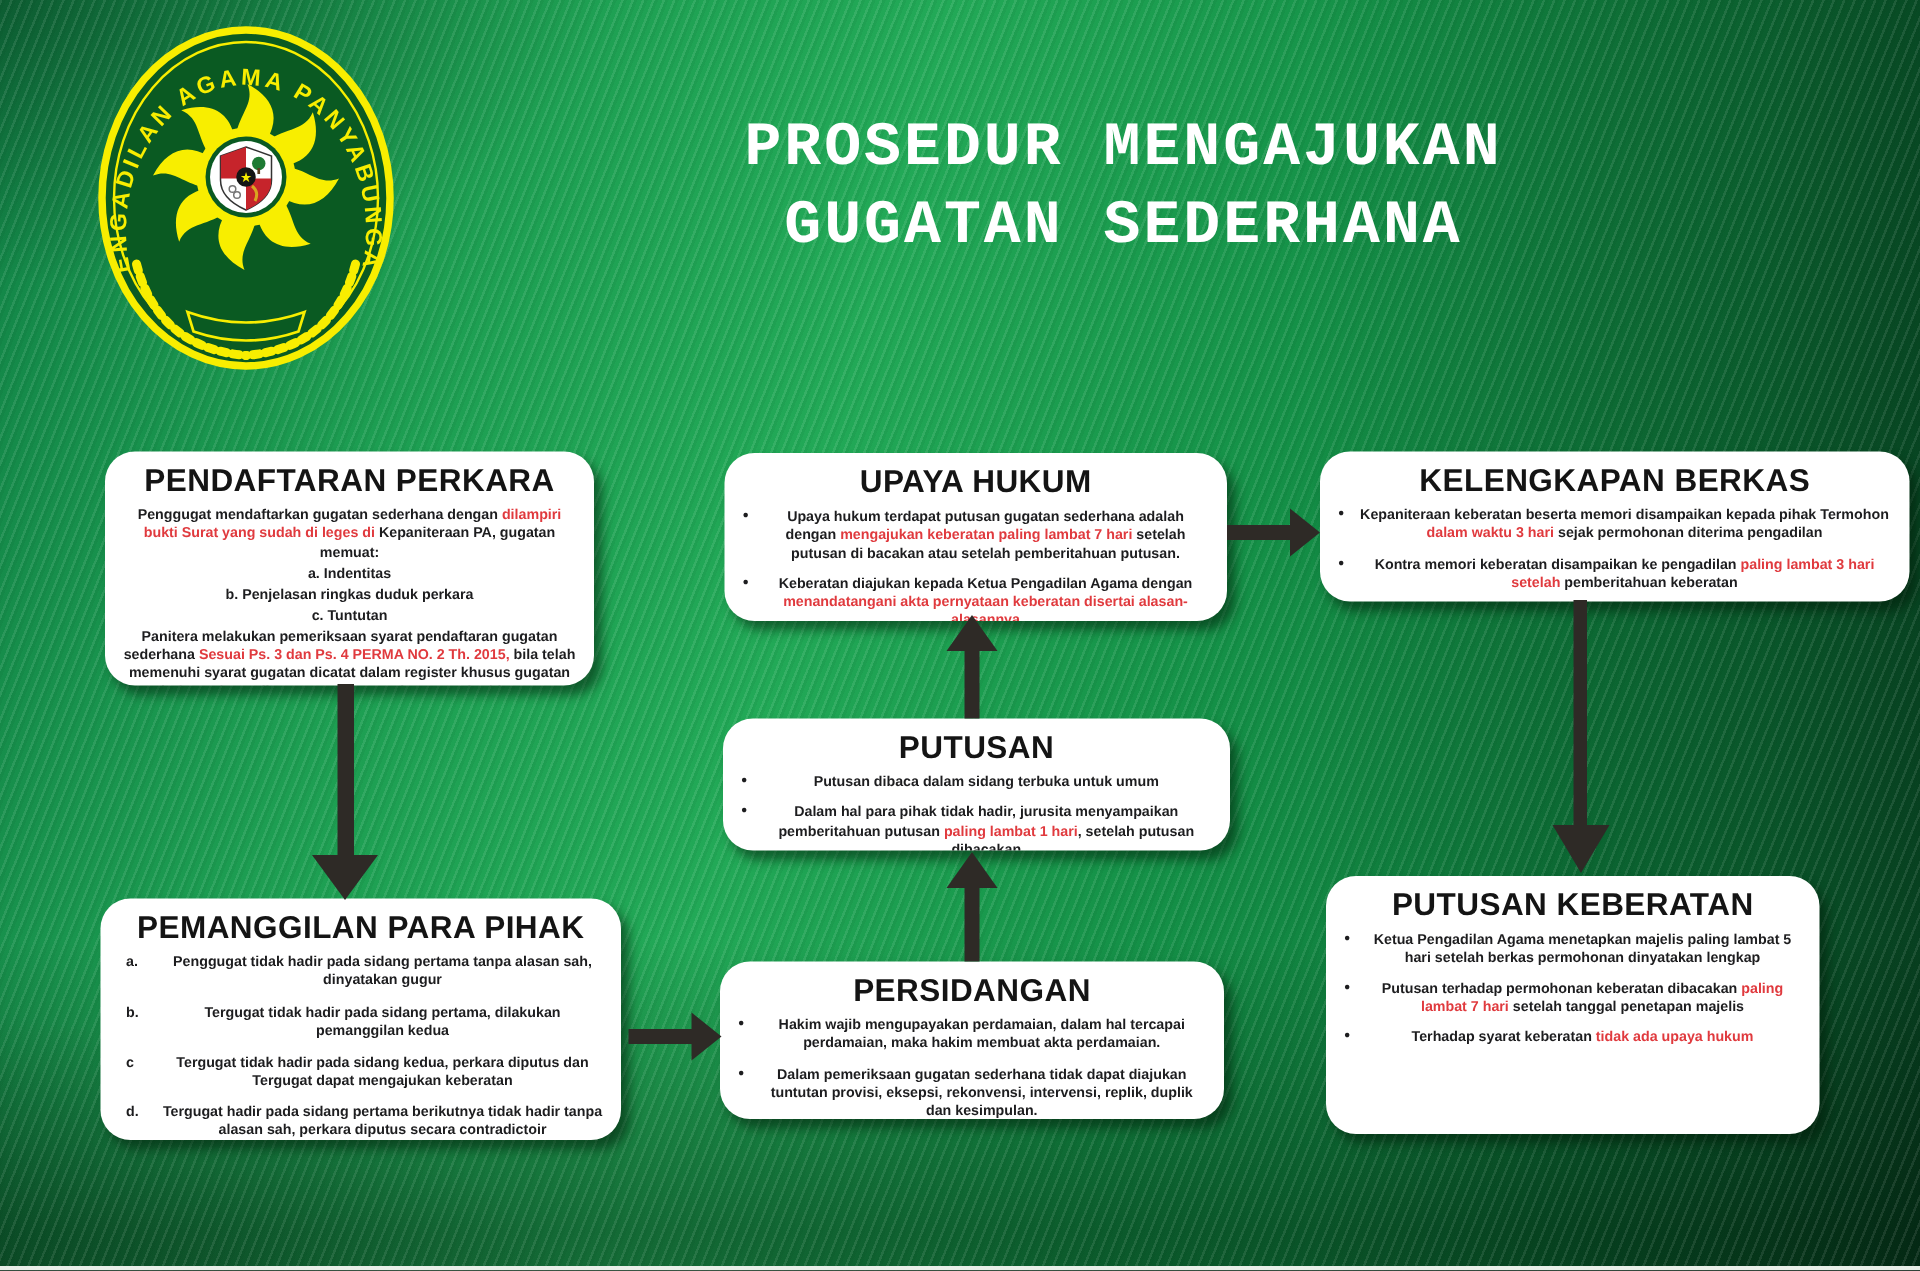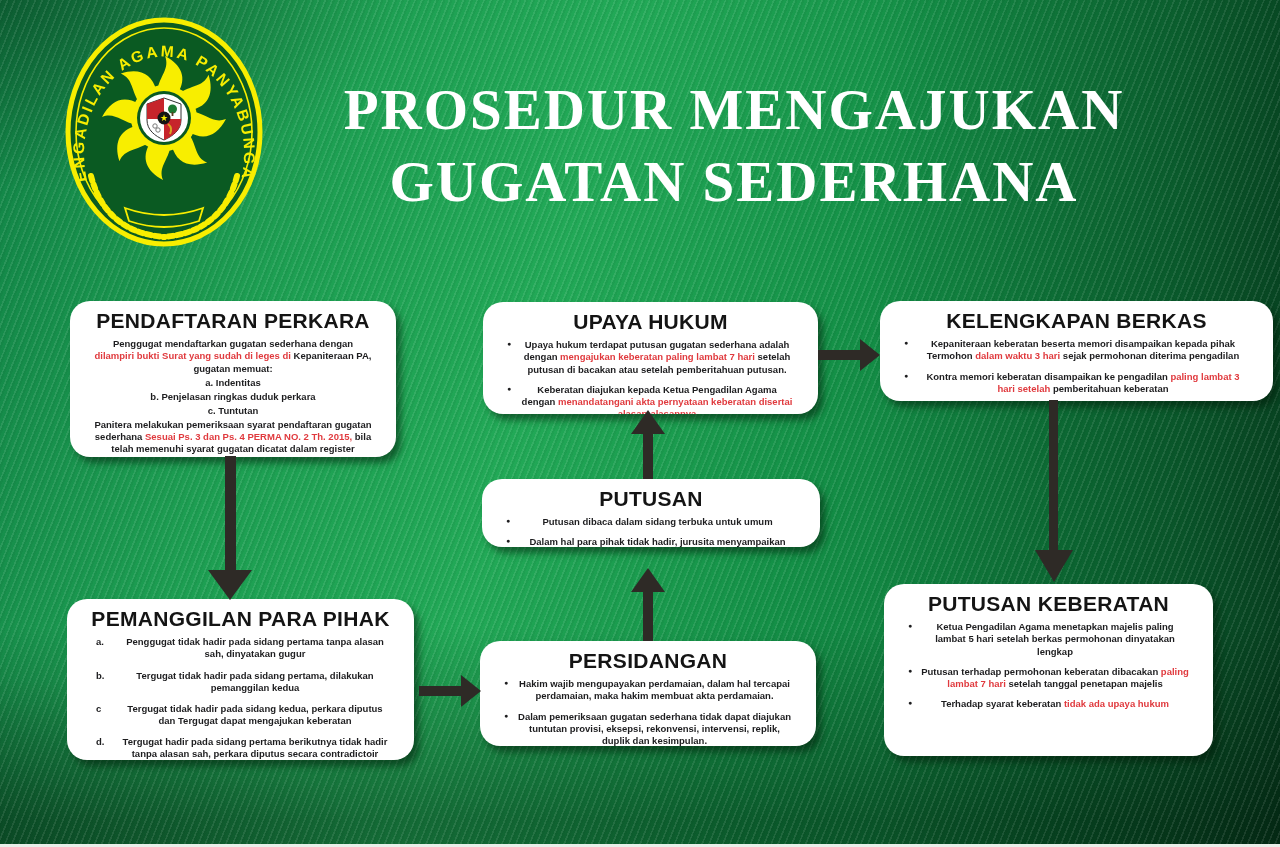--- a/index.html
+++ b/index.html
@@ -16,32 +16,32 @@
   .bg-texture{
     position:absolute;inset:0;pointer-events:none;
     background:repeating-linear-gradient(112deg,
       rgba(255,255,255,.09) 0 1.6px,
       rgba(0,40,15,.05) 1.6px 3.6px,
       transparent 3.6px 6.4px);
   }
   .bottom-strip{position:absolute;left:0;right:0;bottom:0;height:3px;background:#e9efe9;}
   .logo{position:absolute;left:64px;top:16px;width:200px;height:232px;}
   .title{
-    position:absolute;left:253px;top:74px;width:962px;text-align:center;
-    font-family:Liberation Serif, serif;font-weight:700;
-    font-size:57px;line-height:1.26;color:#ffffff;letter-spacing:2px;white-space:nowrap;
+    position:absolute;left:268px;top:74px;width:962px;text-align:center;
+    font-family:Liberation Mono, monospace;font-weight:700;
+    font-size:41px;line-height:1.26;color:#ffffff;letter-spacing:2px;white-space:nowrap;
   }
   .box{
     position:absolute;background:#ffffff;border-radius:20px;box-sizing:border-box;
-    box-shadow:5px 6px 7px rgba(0,25,8,.5);padding:5px 24px 8px;overflow:hidden;
+    box-shadow:5px 6px 7px rgba(0,25,8,.5);padding:5px 12px 8px;overflow:hidden;
   }
   .b1{left:70px;top:301px;width:326px;height:156px}
   .b2{left:483px;top:302px;width:335px;height:112px}
   .b3{left:880px;top:301px;width:393px;height:100px}
-  .b4{left:482px;top:479px;width:338px;height:68px}
+  .b4{left:482px;top:479px;width:338px;height:88px}
   .b5{left:67px;top:599px;width:347px;height:161px}
   .b6{left:480px;top:641px;width:336px;height:105px}
   .b7{left:884px;top:584px;width:329px;height:172px}
   .box-title{
     font-weight:700;font-size:21px;line-height:1.2;text-align:center;color:#141414;
     margin:2px 0 5px;letter-spacing:.3px;
   }
   .box-body{font-weight:700;font-size:9.5px;line-height:1.28;color:#1d1d1f;}
   .red{color:#e03a3e;}
   .item{display:flex;margin:0 0 2px;}

